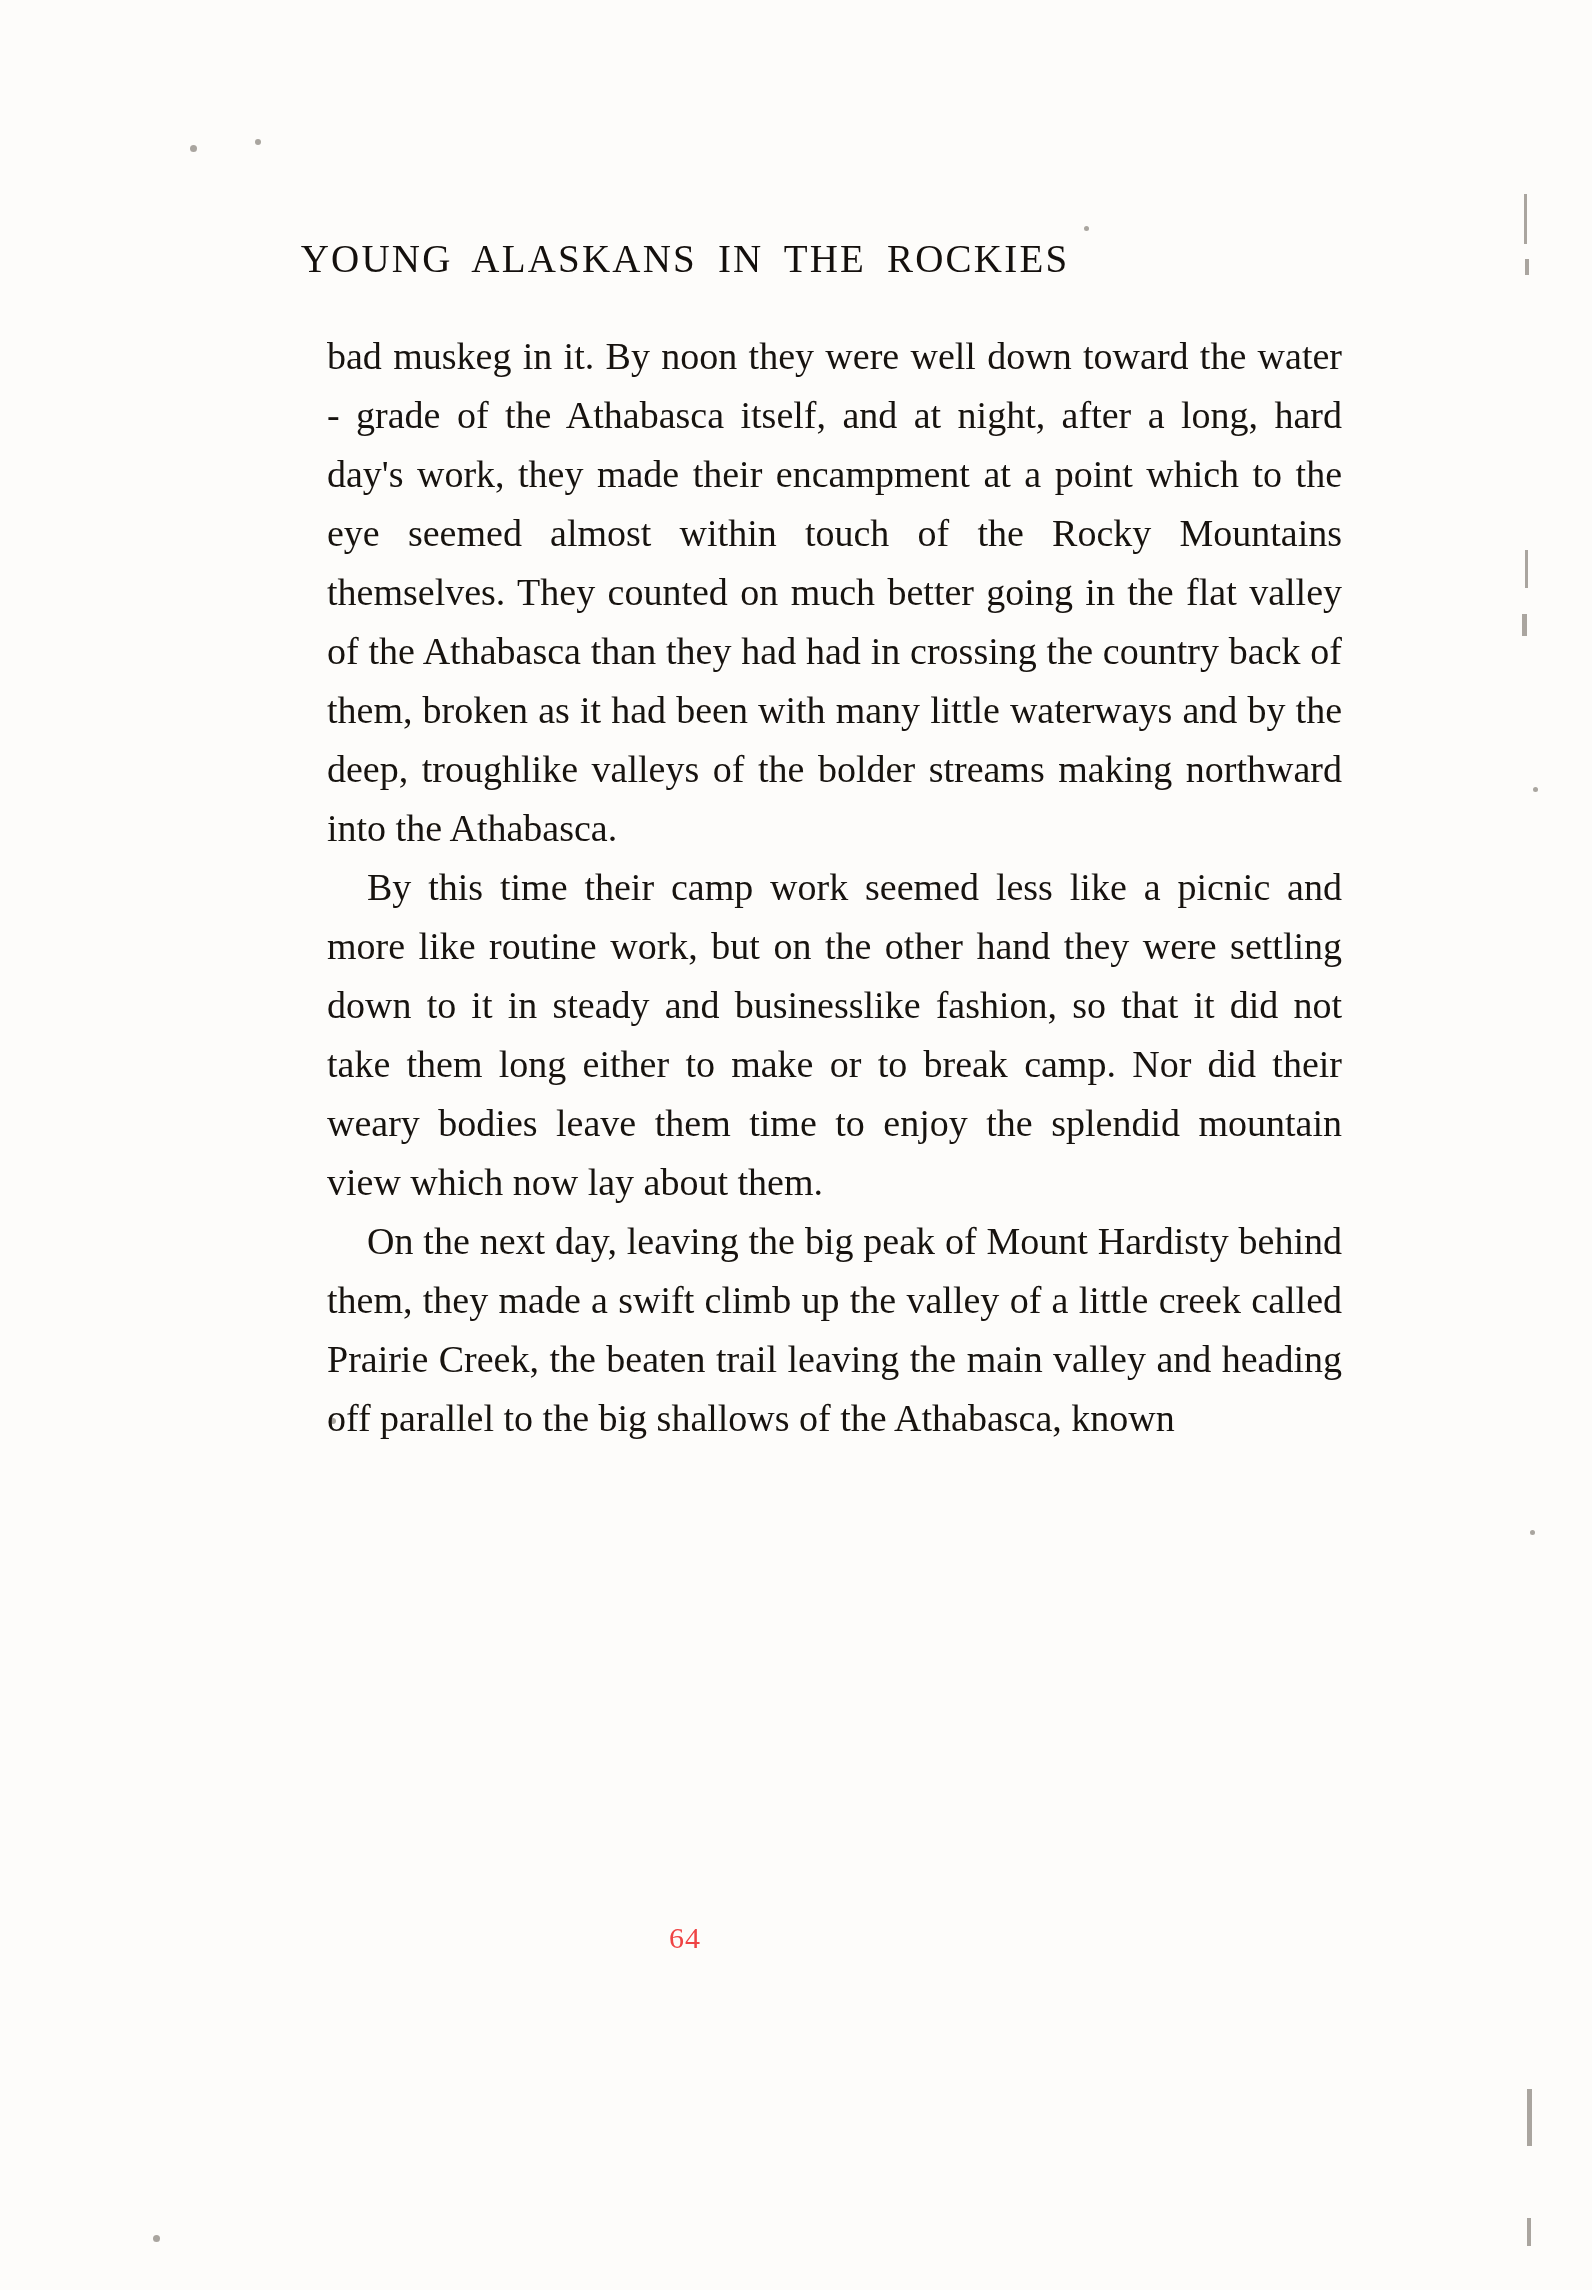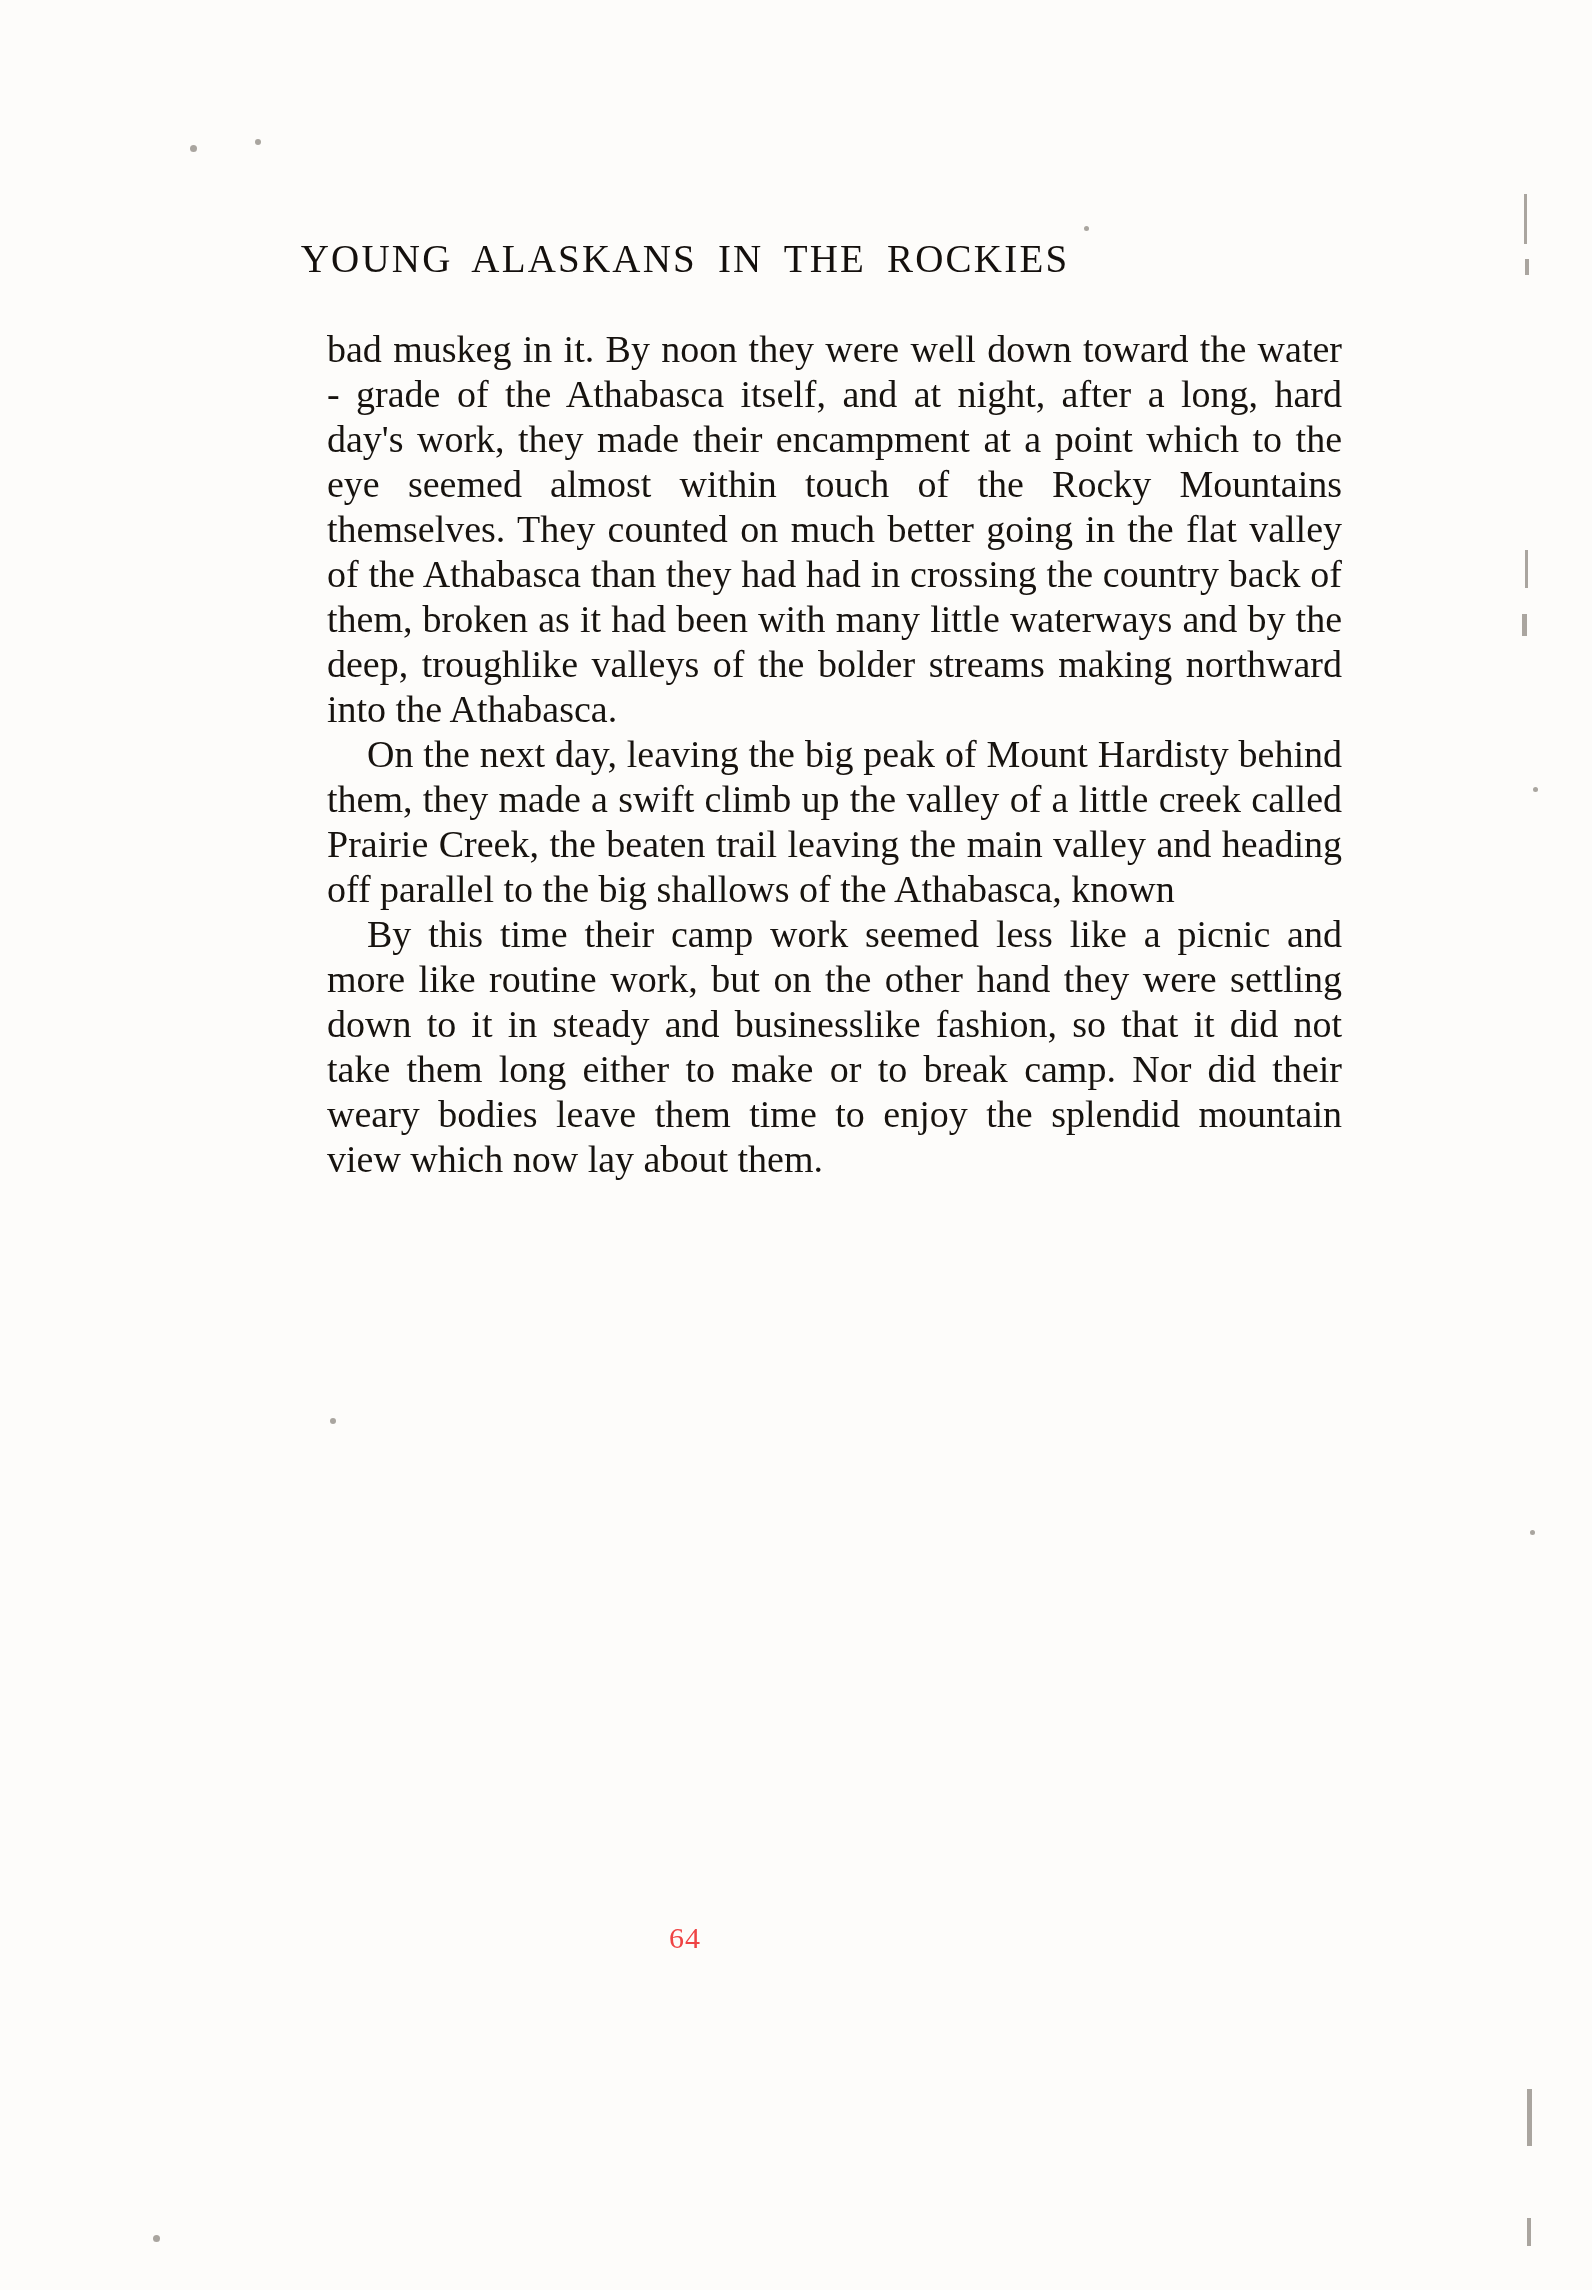--- a/index.html
+++ b/index.html
@@ -60,21 +60,21 @@
   .text-block {
     position: absolute;
     left: 327px;
     top: 327px;
     width: 1015px;
   }
 
   .para {
     margin: 0;
     font-size: 38px;
-    line-height: 45px;
+    line-height: 59px;
     text-align: justify;
     text-justify: inter-word;
     color: #17130f;
     hyphens: manual;
   }
   .para + .para {
     text-indent: 40px;
   }
 
   .folio {
@@ -107,20 +107,20 @@
   <div class="edge-mark" style="left:1525px; top:259px; width:4px; height:16px;"></div>
   <div class="edge-mark" style="left:1525px; top:550px; width:3px; height:38px;"></div>
   <div class="edge-mark" style="left:1522px; top:614px; width:5px; height:22px;"></div>
   <div class="edge-mark" style="left:1527px; top:2089px; width:5px; height:57px;"></div>
   <div class="edge-mark" style="left:1527px; top:2218px; width:4px; height:28px;"></div>
 
   <div class="running-head">YOUNG ALASKANS IN THE ROCKIES</div>
 
   <div class="text-block">
     <p class="para">bad muskeg in it.  By noon they were well down toward the water - grade of the Athabasca itself, and at night, after a long, hard day's work, they made their encampment at a point which to the eye seemed almost within touch of the Rocky Mountains themselves.  They counted on much better going in the flat valley of the Athabasca than they had had in crossing the country back of them, broken as it had been with many little waterways and by the deep, troughlike valleys of the bolder streams making northward into the Athabasca.</p>
+    <p class="para">By this time their camp work seemed less like a picnic and more like routine work, but on the other hand they were settling down to it in steady and businesslike fashion, so that it did not take them long either to make or to break camp.  Nor did their weary bodies leave them time to enjoy the splendid mountain view which now lay about them.</p>
     <p class="para">On the next day, leaving the big peak of Mount Hardisty behind them, they made a swift climb up the valley of a little creek called Prairie Creek, the beaten trail leaving the main valley and heading off parallel to the big shallows of the Athabasca, known</p>
-    <p class="para">By this time their camp work seemed less like a picnic and more like routine work, but on the other hand they were settling down to it in steady and businesslike fashion, so that it did not take them long either to make or to break camp.  Nor did their weary bodies leave them time to enjoy the splendid mountain view which now lay about them.</p>
   </div>
 
   <div class="folio">64</div>
 
 </div>
 
 
 </body></html>

